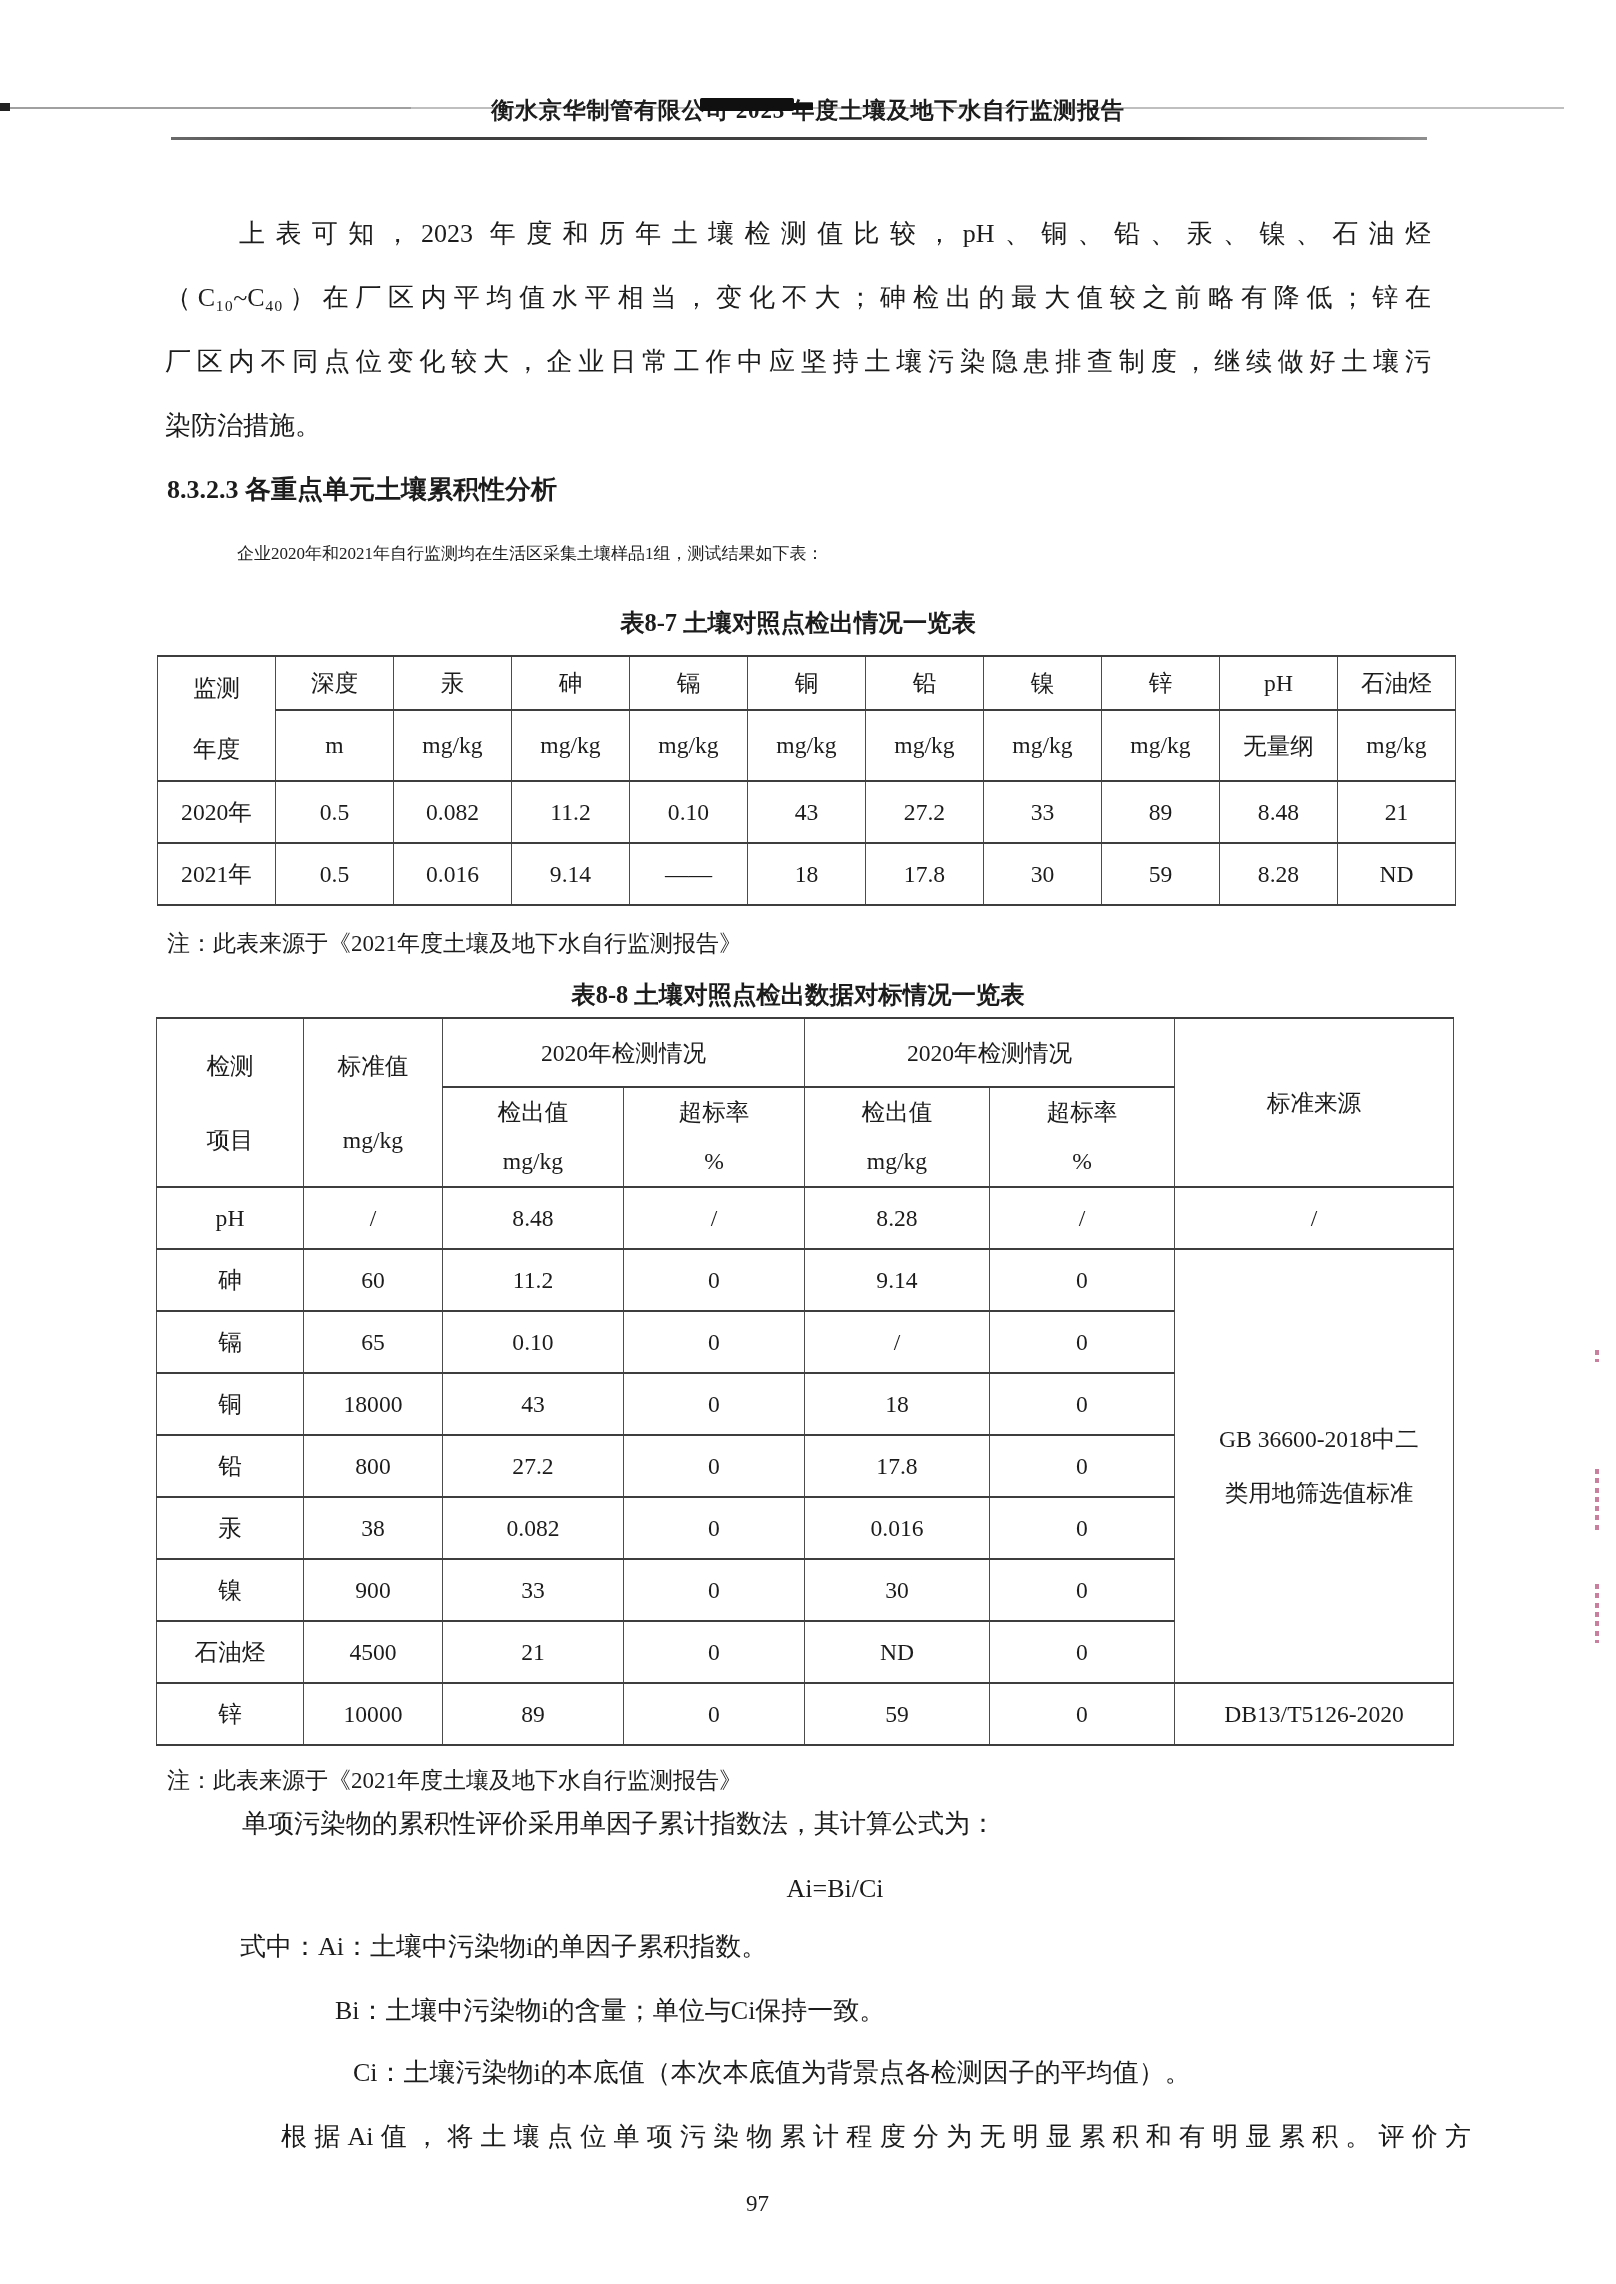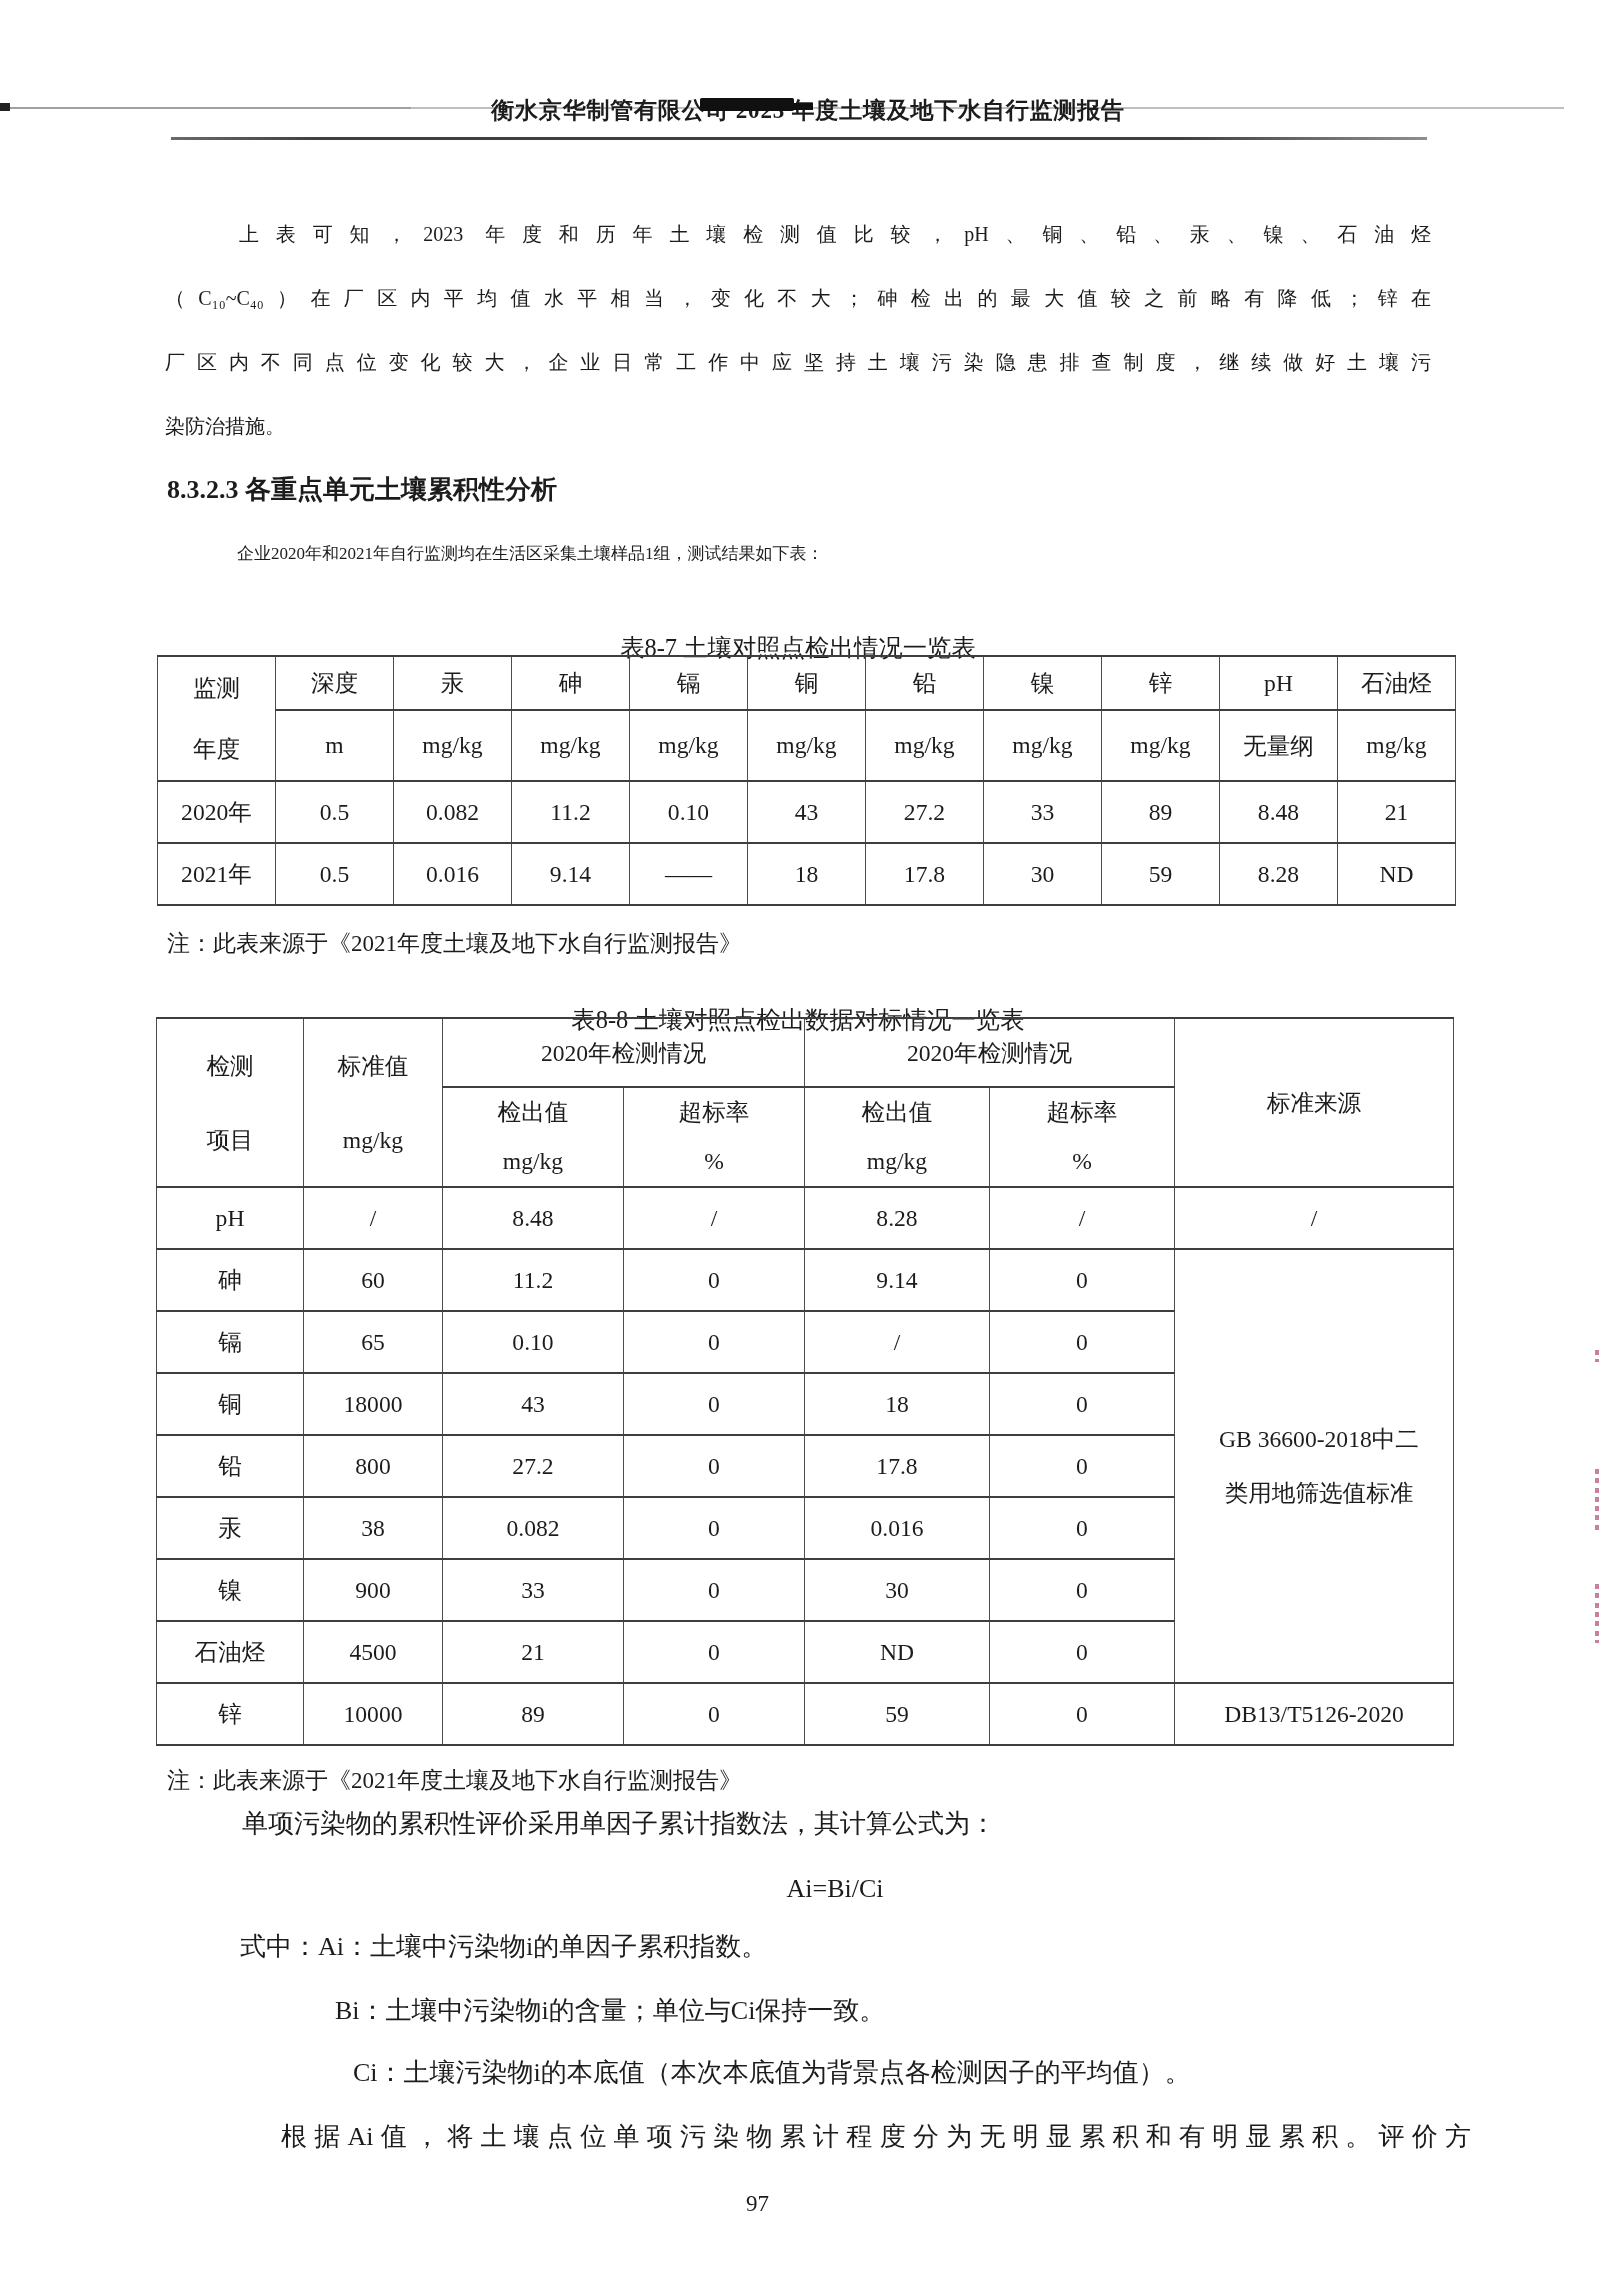--- a/index.html
+++ b/index.html
@@ -16,29 +16,29 @@
   .rule-top-dark{left:6.7px;top:107px;width:404px;height:1.7px;background:#a0a0a0;}
   .edge-tick{left:0;top:103px;width:10px;height:7.6px;background:#222;}
   .header-title{left:0;top:96px;width:1616px;text-align:center;
     font-size:23px;font-weight:bold;letter-spacing:0.8px;line-height:30px;}
   .smudge{left:700px;top:98px;width:94px;height:12.6px;background:#101010;border-radius:1.7px;}
   .smudge2{left:791px;top:103px;width:22px;height:6.7px;background:#101010;}
   .rule-bottom{left:171px;top:137px;width:1256px;height:3.4px;
     background:linear-gradient(to right,#6a6a6a,#3f3f3f 12%,#3f3f3f 80%,#8f8f8f);}
 
   
-  .intro{left:165px;top:202px;width:1266px;font-size:20px;}
+  .intro{left:165px;top:202px;width:1266px;font-size:26px;}
   .ln{height:64px;line-height:64px;overflow:hidden;box-sizing:border-box;width:100%;}
   .just{text-align:justify;text-align-last:justify;}
   .ln1{padding-left:74px;}
 
   .section-heading{left:167px;top:471px;font-size:26px;font-weight:bold;line-height:37px;}
   .section-intro{left:165px;top:535px;width:1266px;font-size:17px;line-height:37px;padding-left:72px;box-sizing:border-box;}
 
-  .tbl-title{width:1266px;left:165px;text-align:center;font-weight:normal;font-size:24.4px;line-height:35px;margin-top:25px;}
+  .tbl-title{width:1266px;left:165px;text-align:center;font-weight:bold;font-size:24.4px;line-height:35px;}
   .t87-title{top:605px;}
   .t88-title{top:977px;}
 
   .note{left:167px;font-size:23px;line-height:32px;}
   .note1{top:928px;}
   .note2{top:1765px;}
 
   
   .t{position:absolute;border-collapse:collapse;table-layout:fixed;
      font-size:23.6px;text-align:center;border:1.7px solid #3e3e3e;}

